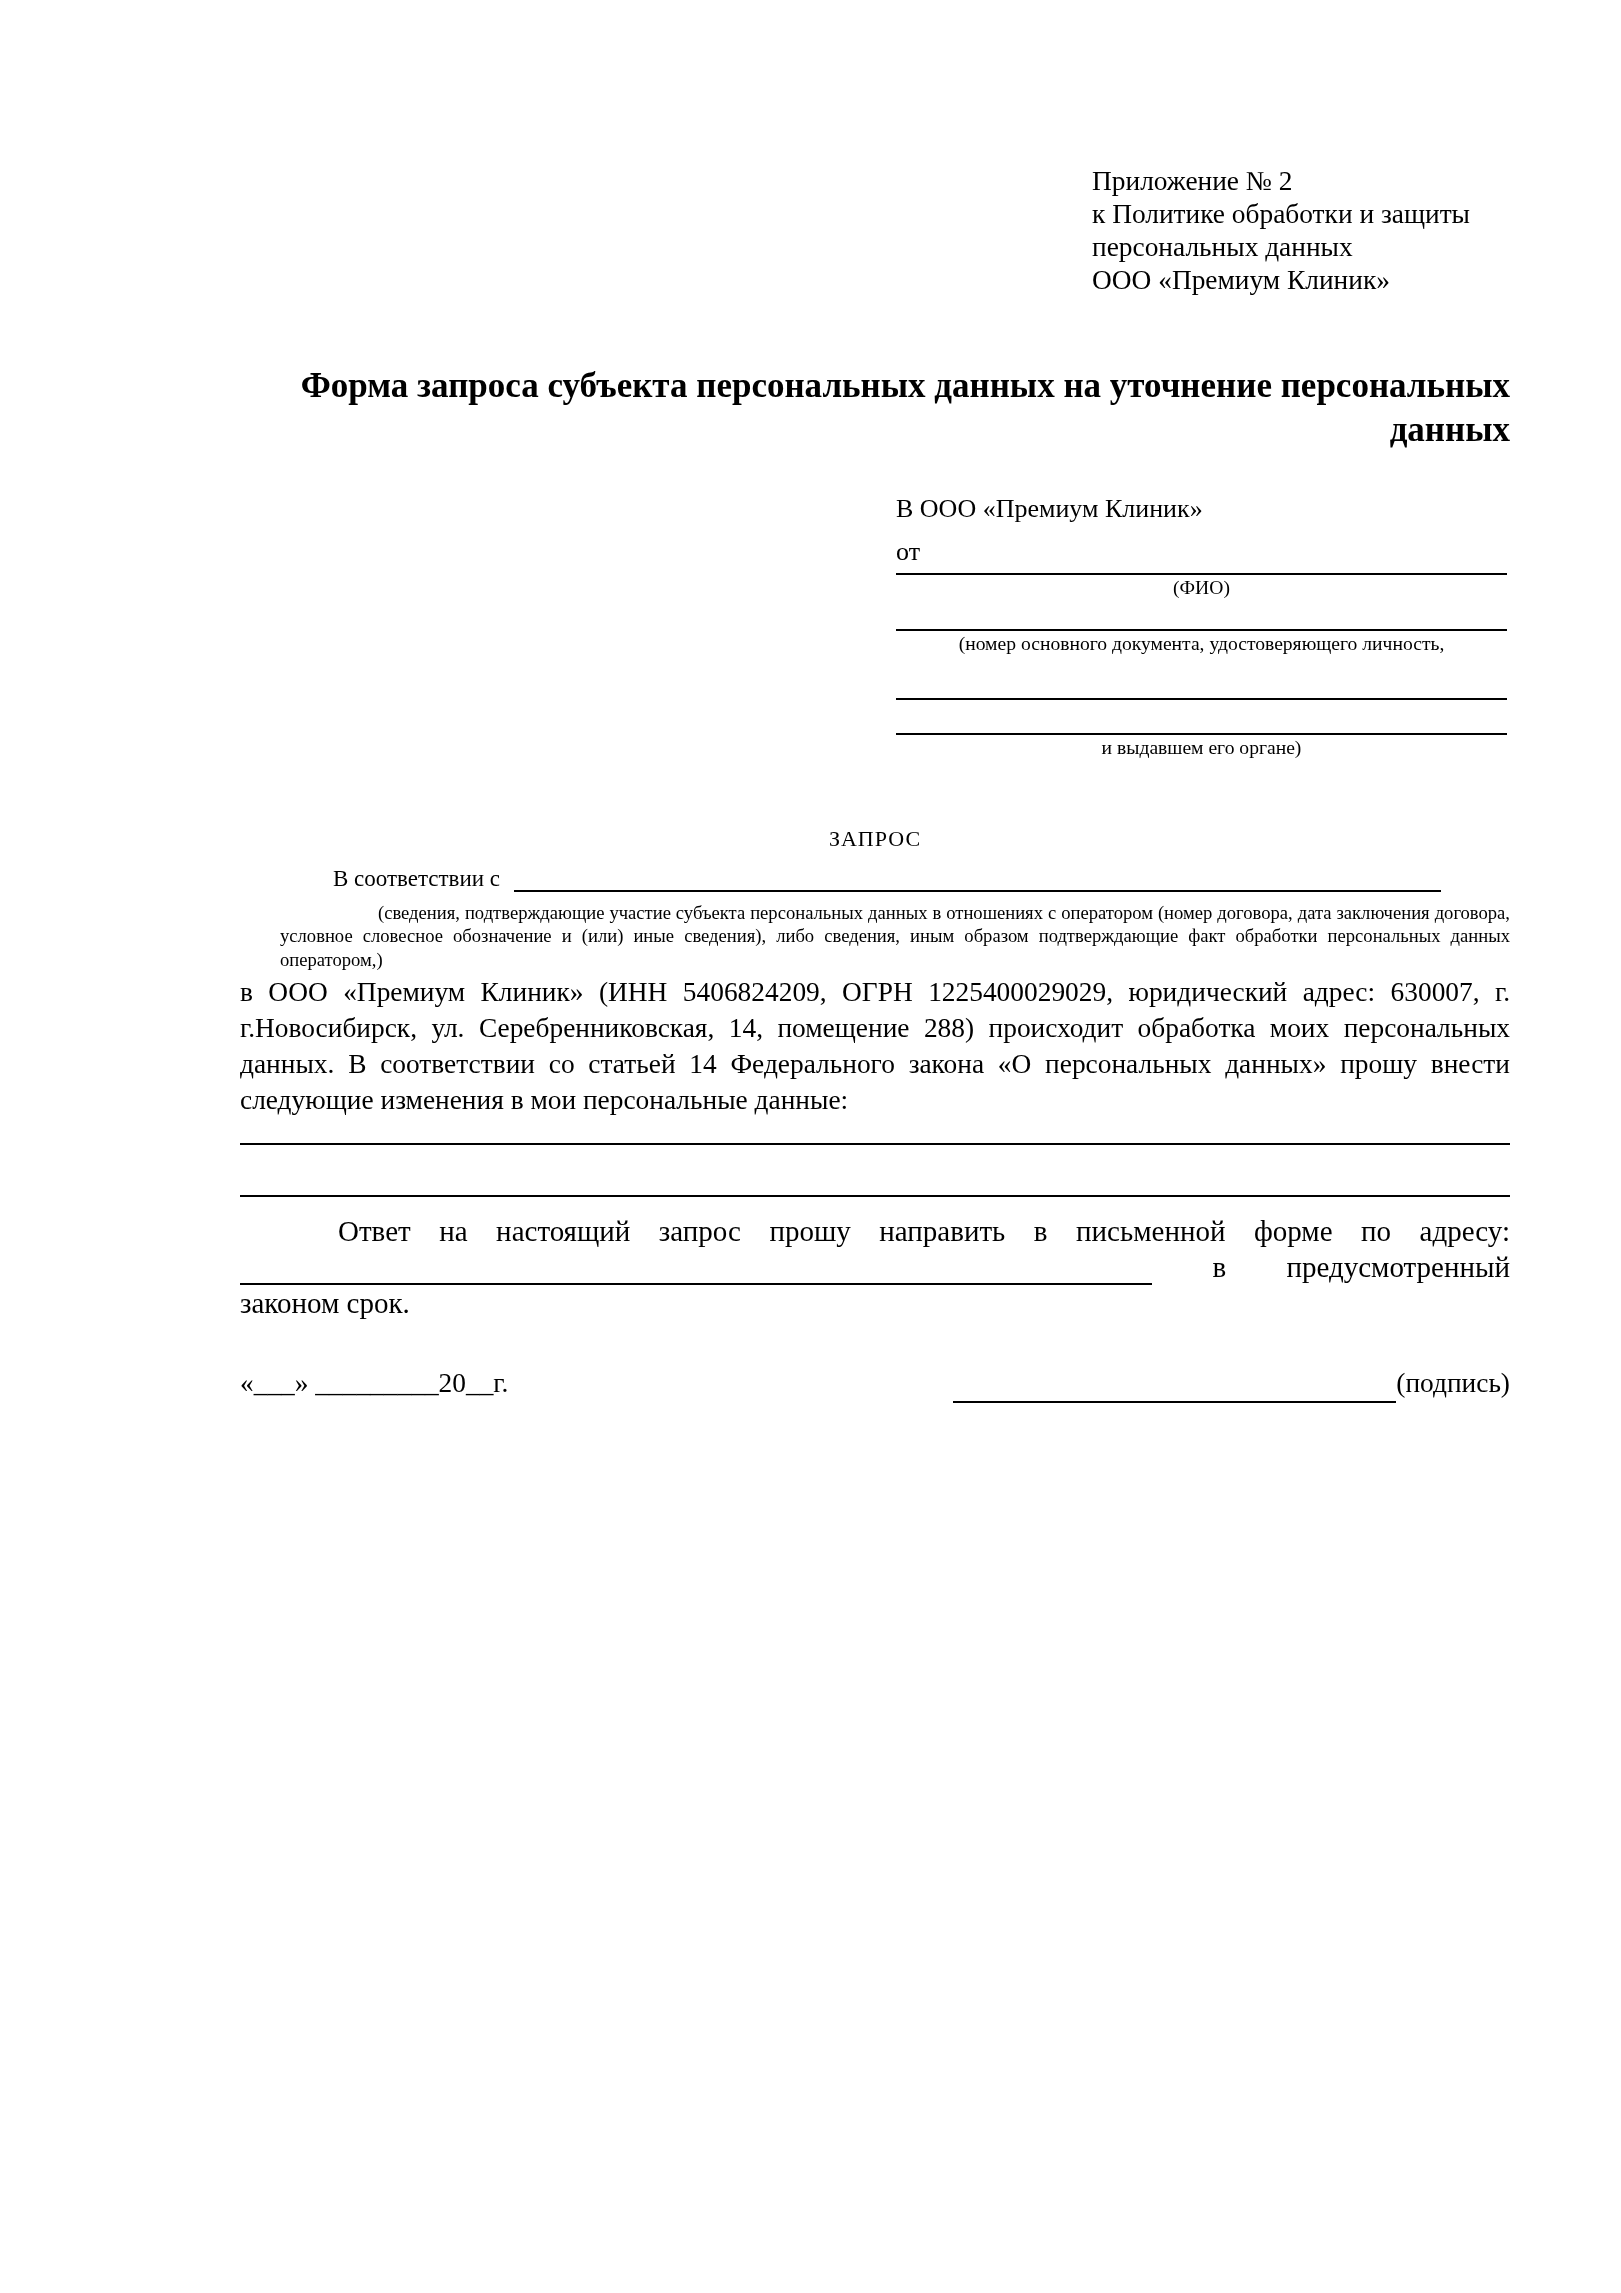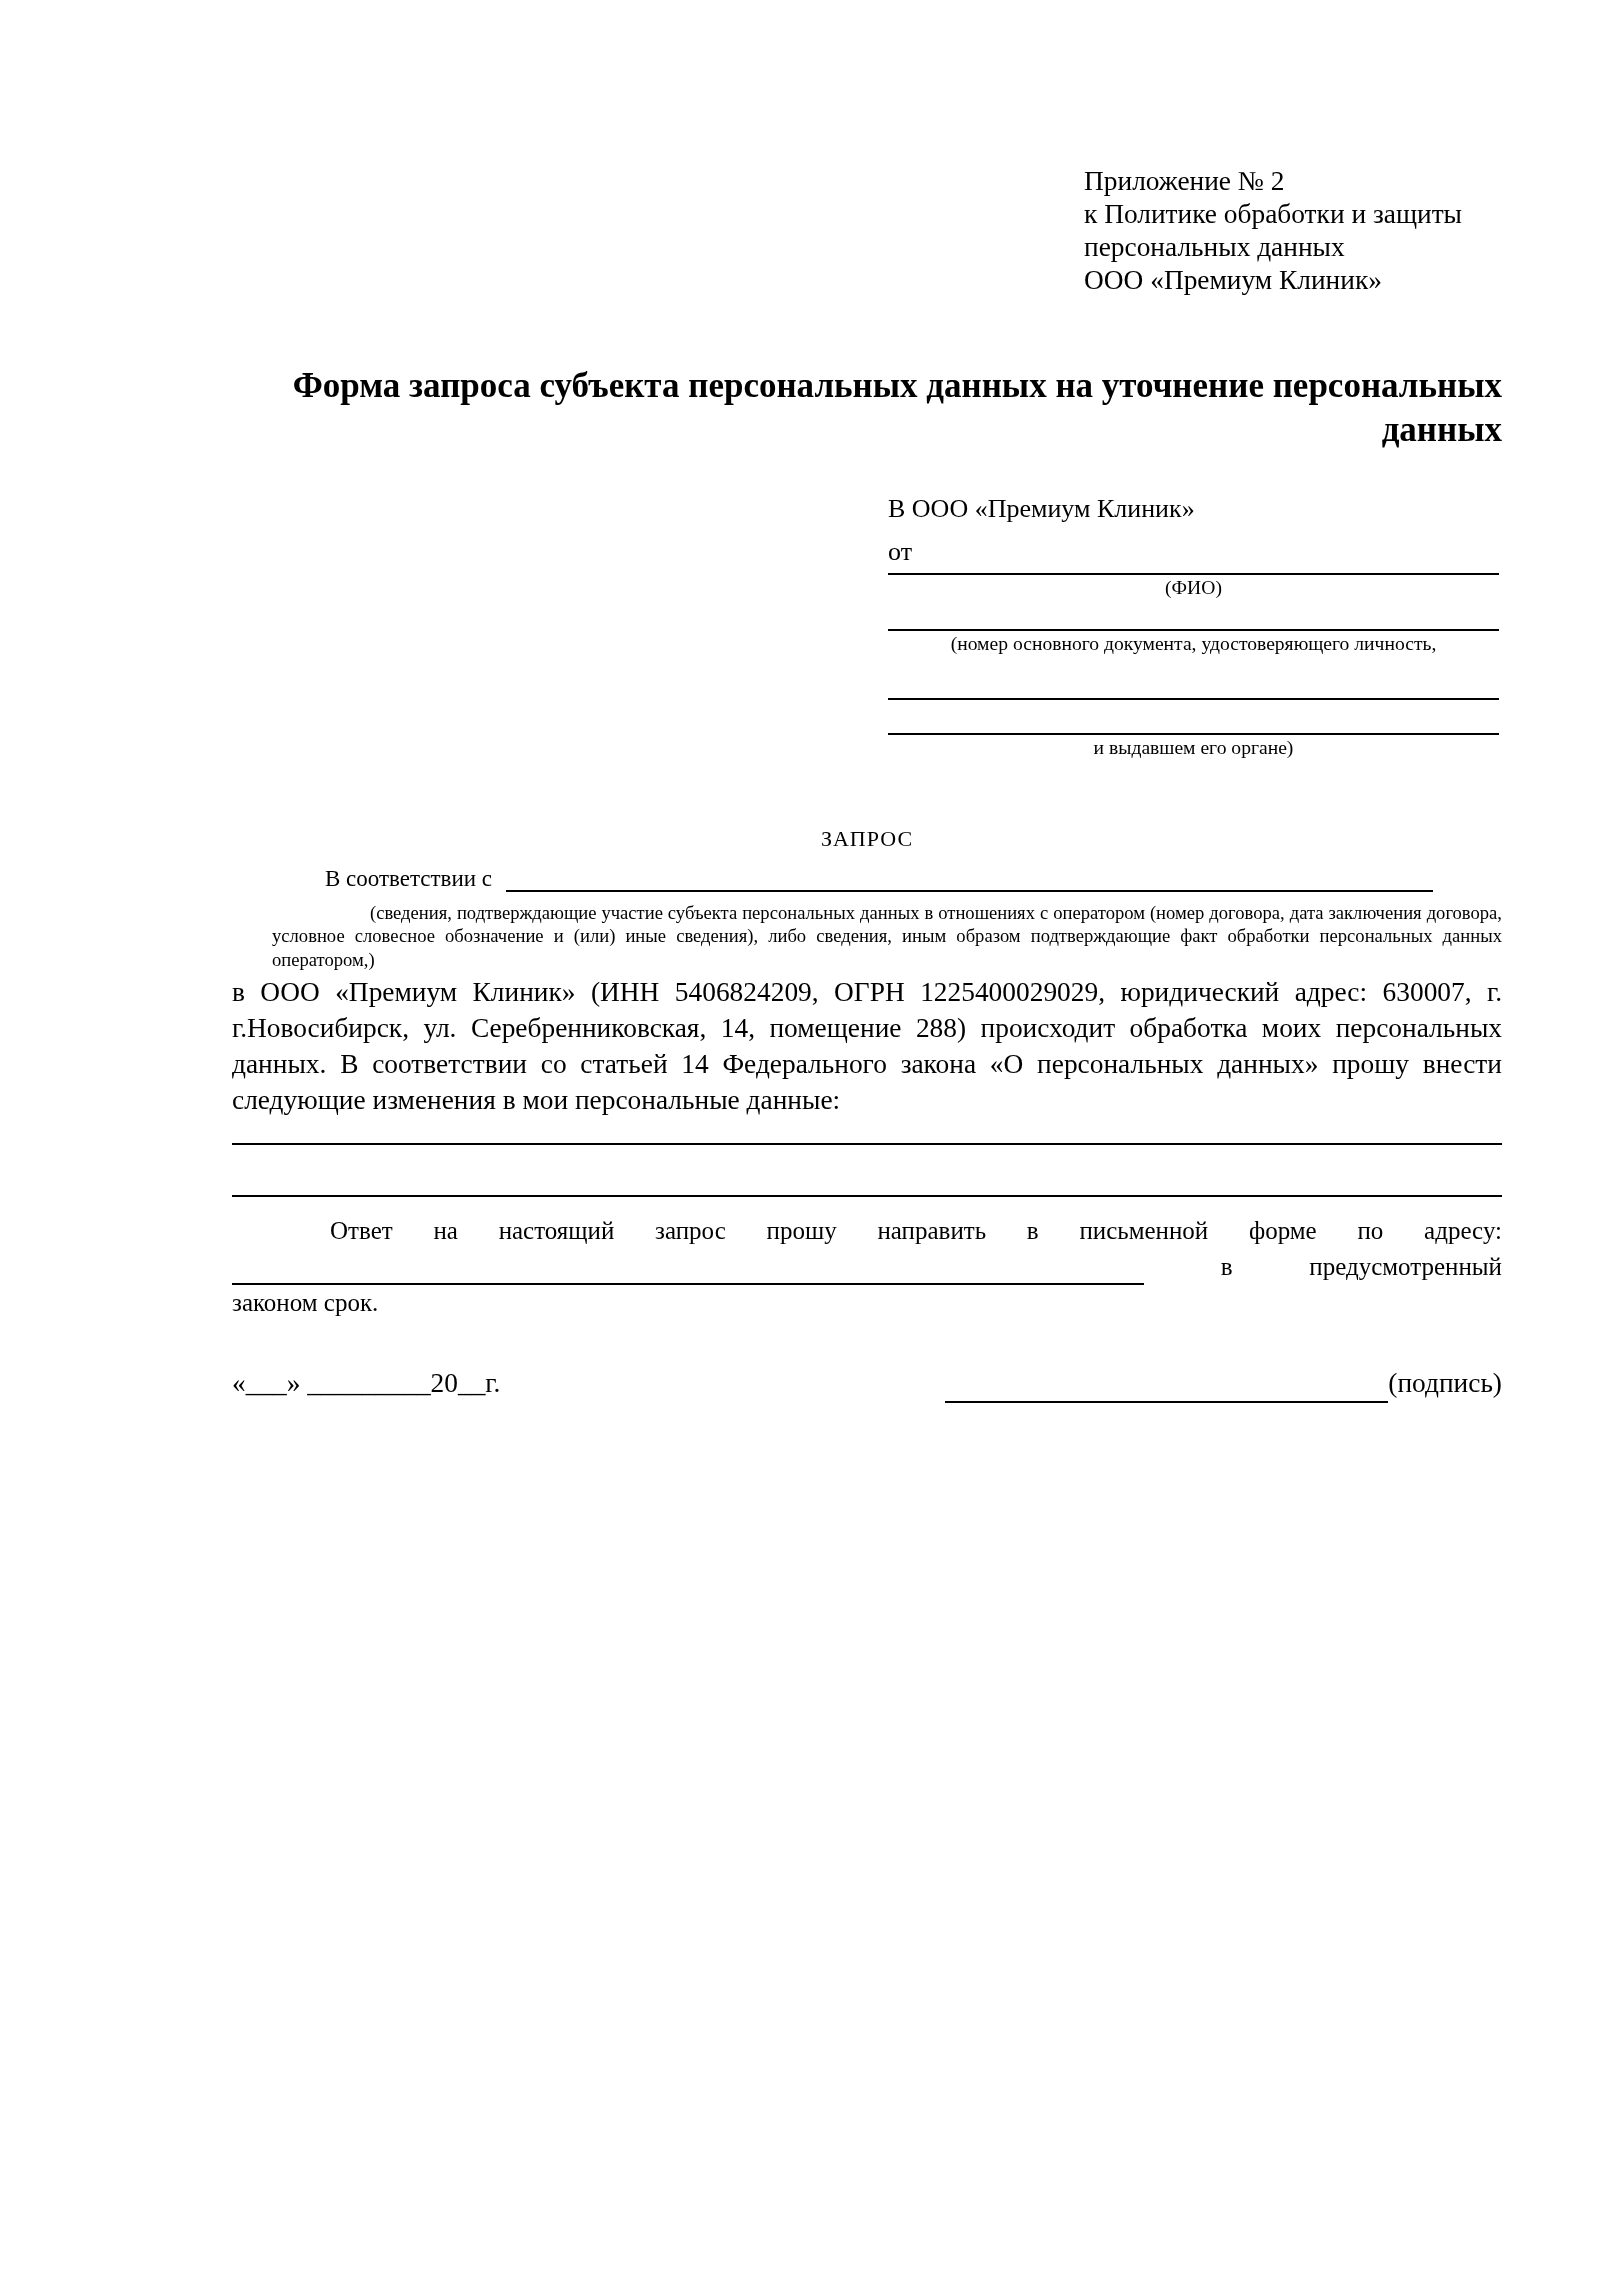--- a/index.html
+++ b/index.html
@@ -9,21 +9,21 @@
     width: 1621px;
     height: 2294px;
     margin: 0 auto;
     background: #ffffff;
     color: #000000;
     font-family: "Liberation Serif", "DejaVu Serif", serif;
     overflow: hidden;
   }
   .content {
     position: absolute;
-    left: 232px;
+    left: 240px;
     top: 0;
     width: 1270px;
   }
 
   
   .appendix {
     margin-top: 165px;
     margin-left: 852px;
     font-size: 27.4px;
     line-height: 33px;
@@ -93,21 +93,21 @@
     margin-top: 2.9px;
     font-size: 27.4px;
     line-height: 36px;
     text-align: justify;
   }
 
   .rule { border-bottom: 2.9px solid #000; width: 100%; }
   .rule1 { height: 27.4px; }
   .rule2 { height: 52px; }
 
-  .answer { margin-top: 15.7px; font-size: 25px; line-height: 36px; }
+  .answer { margin-top: 15.7px; font-size: 29px; line-height: 36px; }
   .ans-l1 {
     text-align: justify;
     text-align-last: justify;
     text-indent: 98px;
   }
   .ans-l2 {
     display: flex;
     justify-content: space-between;
     align-items: flex-end;
     height: 36px;

